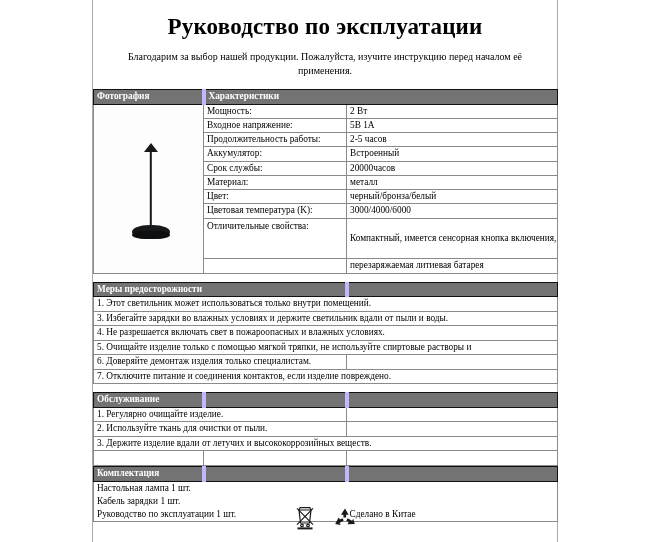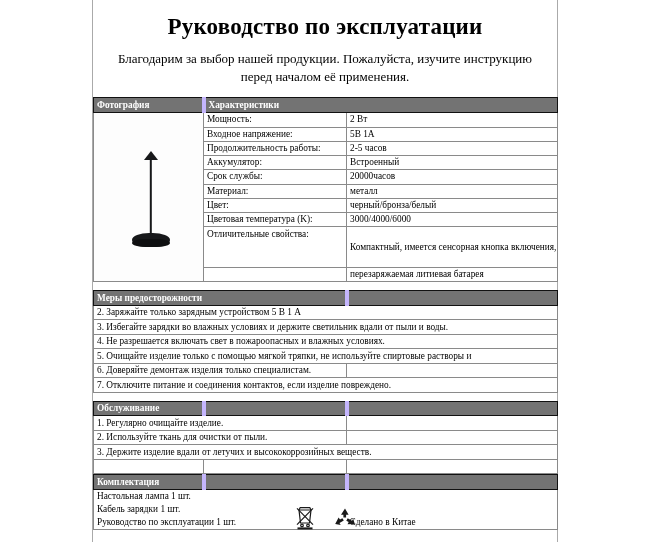--- a/index.html
+++ b/index.html
@@ -31,21 +31,21 @@
   .doc-title {
     text-align: center;
     font-size: 23px;
     font-weight: bold;
     letter-spacing: 0.2px;
     margin: 13px 0 0 0;
     line-height: 1.2;
   }
   .doc-subtitle {
     text-align: center;
-    font-size: 13px;
+    font-size: 10px;
     line-height: 1.45;
     margin: 9px 14px 0 14px;
   }
 
   
   .tbl {
     border-collapse: collapse;
     table-layout: fixed;
     width: 464px;
     margin: 0;
@@ -236,21 +236,21 @@
     <colgroup>
       <col style="width:253px">
       <col style="width:211px">
     </colgroup>
     <tbody>
       <tr class="blackbar">
         <td>Меры предосторожности</td>
         <td class="split"></td>
       </tr>
       <tr>
-        <td colspan="2">2. Заряжайте только зарядным устройством 5 В 1 А</td>
+        <td colspan="2">1. Этот светильник может использоваться только внутри помещений.</td>
       </tr>
       <tr>
         <td colspan="2">3. Избегайте зарядки во влажных условиях и держите светильник вдали от пыли и воды.</td>
       </tr>
       <tr>
         <td colspan="2">4. Не разрешается включать свет в пожароопасных и влажных условиях.</td>
       </tr>
       <tr>
         <td colspan="2">5. Очищайте изделие только с помощью мягкой тряпки, не используйте спиртовые растворы и</td>
       </tr>

